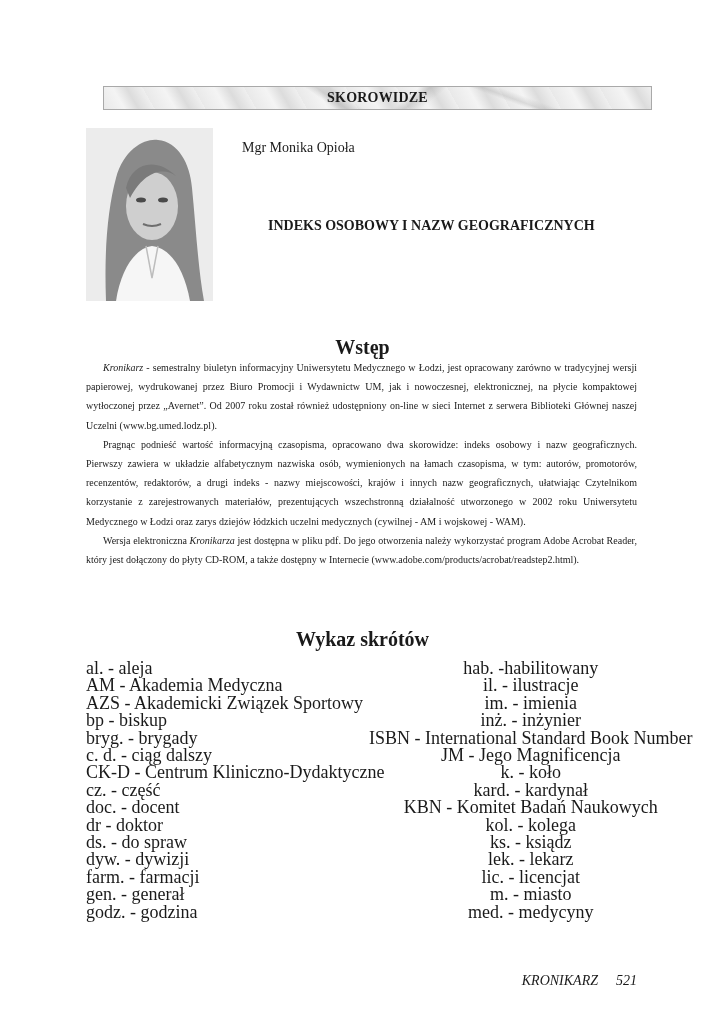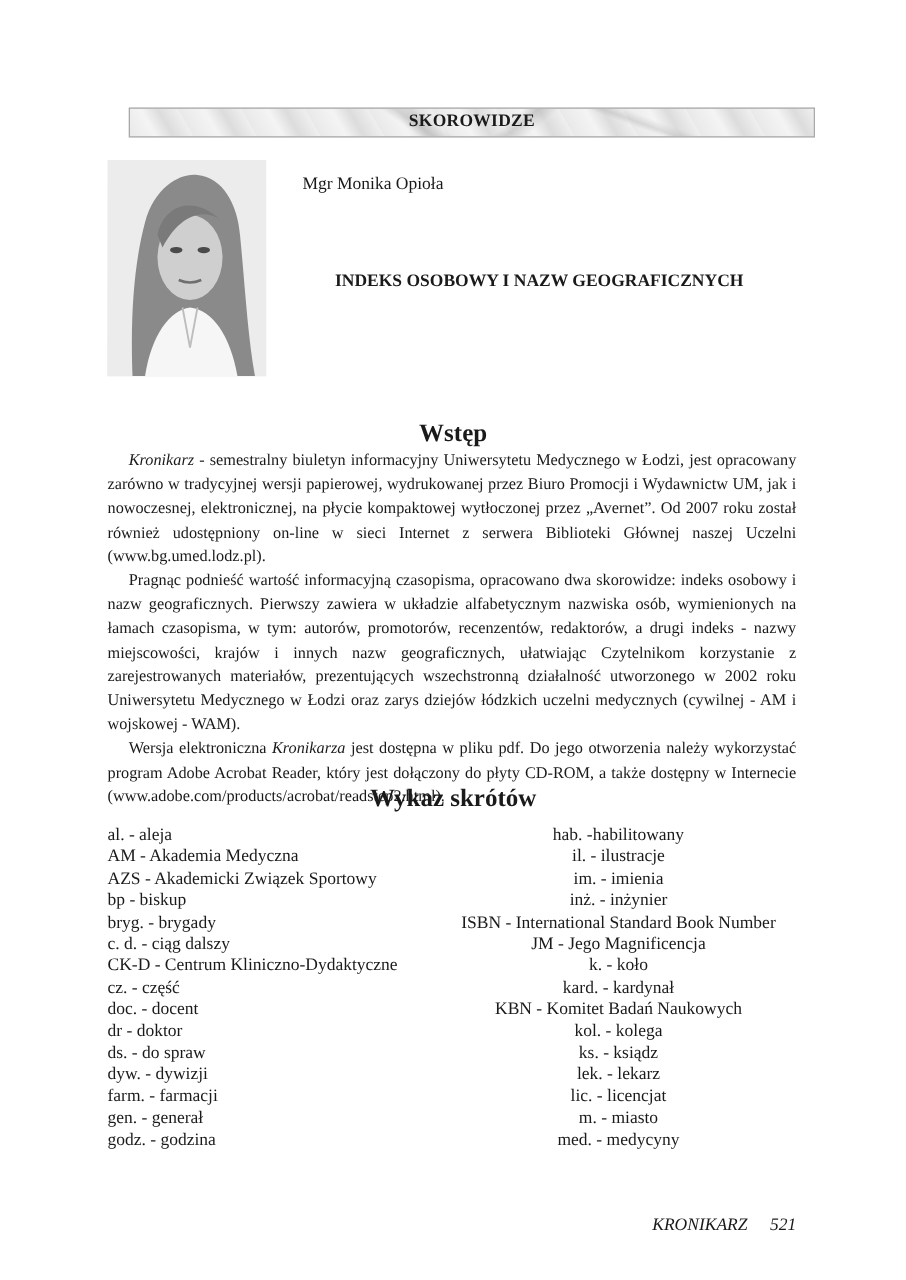--- a/index.html
+++ b/index.html
@@ -20,23 +20,23 @@
   }
   .banner-title { font-weight: bold; font-size: 14px; letter-spacing: 0.2px; }
   .photo {
     position: absolute; left: 86px; top: 128px; width: 127px; height: 173px;
     background: linear-gradient(#efefef, #e2e2e2);
     overflow: hidden;
   }
   .author { position: absolute; left: 242px; top: 140px; font-size: 14px; }
   .main-title { position: absolute; left: 268px; top: 218px; font-size: 14px; font-weight: bold; }
   .section-heading { position: absolute; width: 100%; text-align: center; font-weight: bold; font-size: 20px; }
-  .body-text { position: absolute; left: 86px; width: 551px; font-size: 13px; line-height: 19.2px; text-align: justify; }
+  .body-text { position: absolute; left: 86px; width: 551px; font-size: 10px; line-height: 19.2px; text-align: justify; }
   .body-text p { margin: 0; text-indent: 17px; }
-  .col { position: absolute; font-size: 14px; line-height: 17.4px; }
+  .col { position: absolute; font-size: 18px; line-height: 17.4px; }
   .col div { white-space: nowrap; }
   .footer { position: absolute; right: 88px; top: 973px; font-style: italic; font-size: 14px; }
   .footer span + span { margin-left: 18px; }
 </style>
 </head>
 <body>
 
 <div class="banner">
   <span class="banner-title">SKOROWIDZE</span>
 </div>

